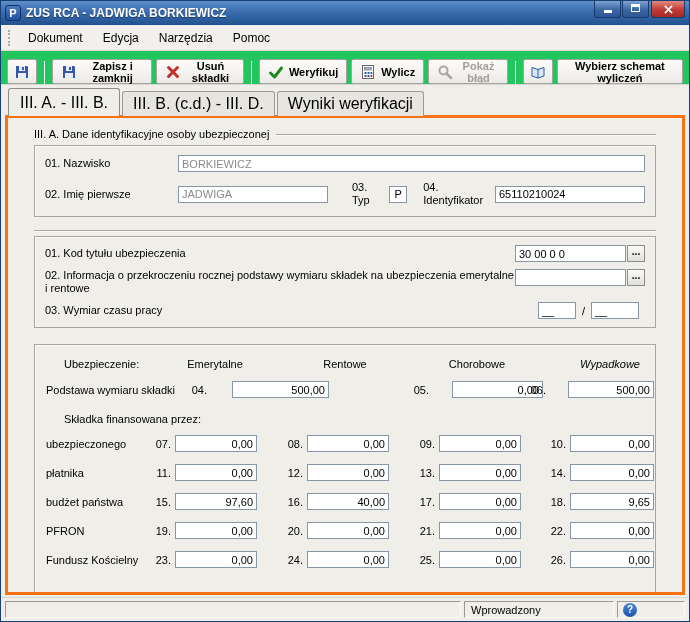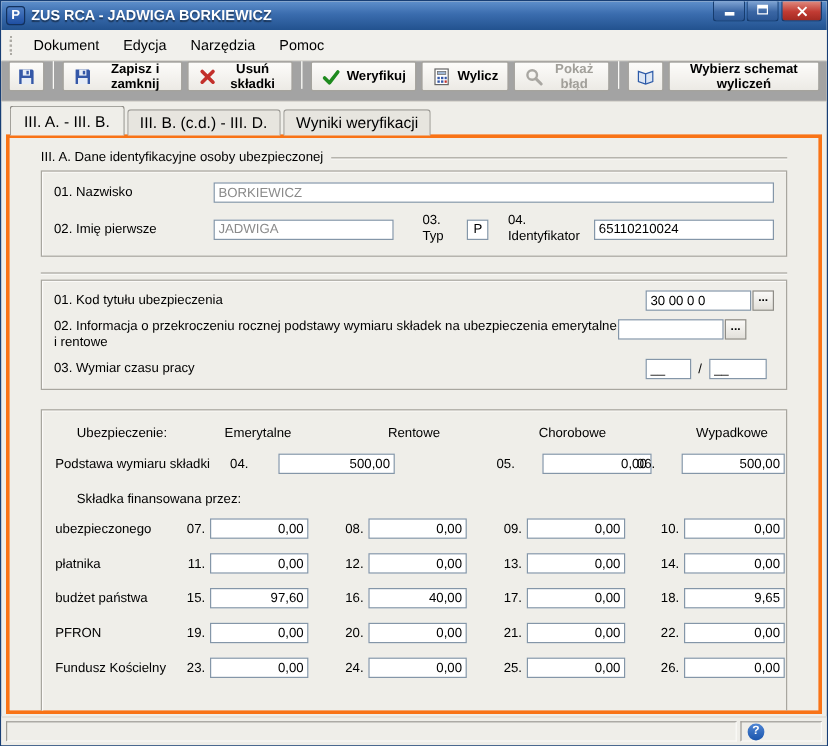--- a/index.html
+++ b/index.html
@@ -50,44 +50,44 @@
   .menubar {
     height:26px; flex:0 0 26px; background:#F1F0EC;
     border-bottom:1px solid #D9D7D1;
     display:flex; align-items:center; padding:0 6px; gap:2px;
   }
   .gripper { width:4px; height:16px; border-left:2px dotted #ACAAA4; margin:0 5px 0 1px; }
   .menu-item { padding:4px 9px; font-size:12px; cursor:default; }
 
   
   .toolbar {
-    height:34px; flex:0 0 34px; background:#a3a3a3;
+    height:34px; flex:0 0 34px; background:#22c55e;
     border-bottom:1px solid #D9D7D1;
-    display:flex; align-items:flex-start; padding:0 6px; gap:4px;
+    display:flex; align-items:flex-end; padding:0 6px; gap:4px;
   }
   .tbtn {
     display:flex; align-items:center; gap:5px;
     height:25px; padding:2px 8px;
     background:linear-gradient(180deg,#FDFCFA,#ECEAE5);
     border:1px solid #A5A39D; border-radius:2px;
     font-family:"Liberation Sans",sans-serif;
     font-size:11px; font-weight:bold; color:#000; cursor:default;
   }
   .tbtn.icononly { padding:2px 6px; }
   .tbtn.disabled { color:#A19F99; }
   .ticon { display:flex; width:16px; height:16px; }
   .tsep { width:1px; height:23px; background:#C4C2BC; border-right:1px solid #FBFAF8; margin:0 3px; }
 
   
   .content { flex:1; padding:3px 4px 2px; display:flex; flex-direction:column; overflow:hidden; }
   .tabstrip { display:flex; margin-left:3px; position:relative; z-index:2; margin-bottom:-1px; align-items:flex-end; }
   .tab {
     padding:3px 10px; border:1px solid #9B9994; border-bottom:none;
     border-radius:3px 3px 0 0; background:#E7E5DF; margin-right:2px;
-    font-size:13px; cursor:default; white-space:nowrap;
+    font-size:16px; cursor:default; white-space:nowrap;
   }
   .tab.active { background:#EFEEE9; border-color:#8E8C86; padding:5px 11px 4px; font-weight:normal; }
   .tabpanel {
     flex:1; border:3px solid #f97316; background:#EFEEE9;
     padding:8px 26px 0; overflow:hidden;
   }
 
   
   .section-header { display:flex; align-items:center; gap:7px; margin:2px 0 5px; }
   .section-header span { white-space:nowrap; }
@@ -109,38 +109,38 @@
   .typ-label { margin-left:24px; margin-right:8px; }
   .ident-label { margin-left:16px; margin-right:8px; }
 
   .fld {
     height:17px; border:1px solid #8496A8; background:#fff;
     font-family:"Liberation Sans",sans-serif; font-size:11px;
     padding:0 3px; color:#000;
   }
   .fld.grow { flex:1; width:auto; }
   .w130 { width:150px; } .w18 { width:18px; text-align:center; }
-  .w110 { width:88px; } .w38 { width:38px; } .w48 { width:48px; }
+  .w110 { width:111px; } .w38 { width:38px; } .w48 { width:48px; }
   .mr6 { margin-right:6px; }
   .gray-val { color:#8A8A8A; }
   .num-fld { text-align:right; }
   .browse {
     width:18px; height:17px; margin-left:1px;
     border:1px solid #8E8C86; background:linear-gradient(180deg,#FBFAF8,#E2E0DA);
     font-size:10px; font-weight:bold; line-height:8px; padding:0 0 4px; cursor:default;
   }
   .slash { margin:0 6px; }
 
   
   .gb-table .th { position:absolute; top:13px; }
   .th-ubez { left:29px; }
   .th-c1 { left:138px; width:84px; text-align:center; }
   .th-c2 { left:268px; width:84px; text-align:center; }
   .th-c3 { left:400px; width:84px; text-align:center; }
-  .th-c4 { left:531px; width:88px; text-align:center; }
+  .th-c4 { left:531px; width:88px; text-align:center;font-style:italic; }
 
   .prow { position:absolute; top:36px; left:0; right:0; height:18px; }
   .prow .plabel { position:absolute; left:11px; top:3px; }
   .pnum { position:absolute; top:3px; width:22px; text-align:right; }
   .pfld { position:absolute; top:0; }
   .pn1 { left:150px; } .pf1 { left:197px; width:97px; }
   .pn2 { left:372px; } .pf2 { left:417px; width:91px; }
   .pn3 { left:489px; } .pf3 { left:533px; width:86px; }
 
   .skladka-header { position:absolute; left:29px; top:68px; }
@@ -419,20 +419,21 @@
           <span class="cnum n4">26.</span>
           <input class="fld num-fld cfld f4" value="0,00" style="">
         </div>
       </div>
 
     </div>
   </div>
 
   <div class="statusbar">
     <div class="sb-panel sb-main"></div>
+    <div class="sb-panel sb-status">Wprowadzony</div>
     <div class="sb-panel sb-help">
       <div class="help-icon">
         <span>?</span>
       </div>
     </div>
   </div>
 
 </div>
 
 </body></html>

